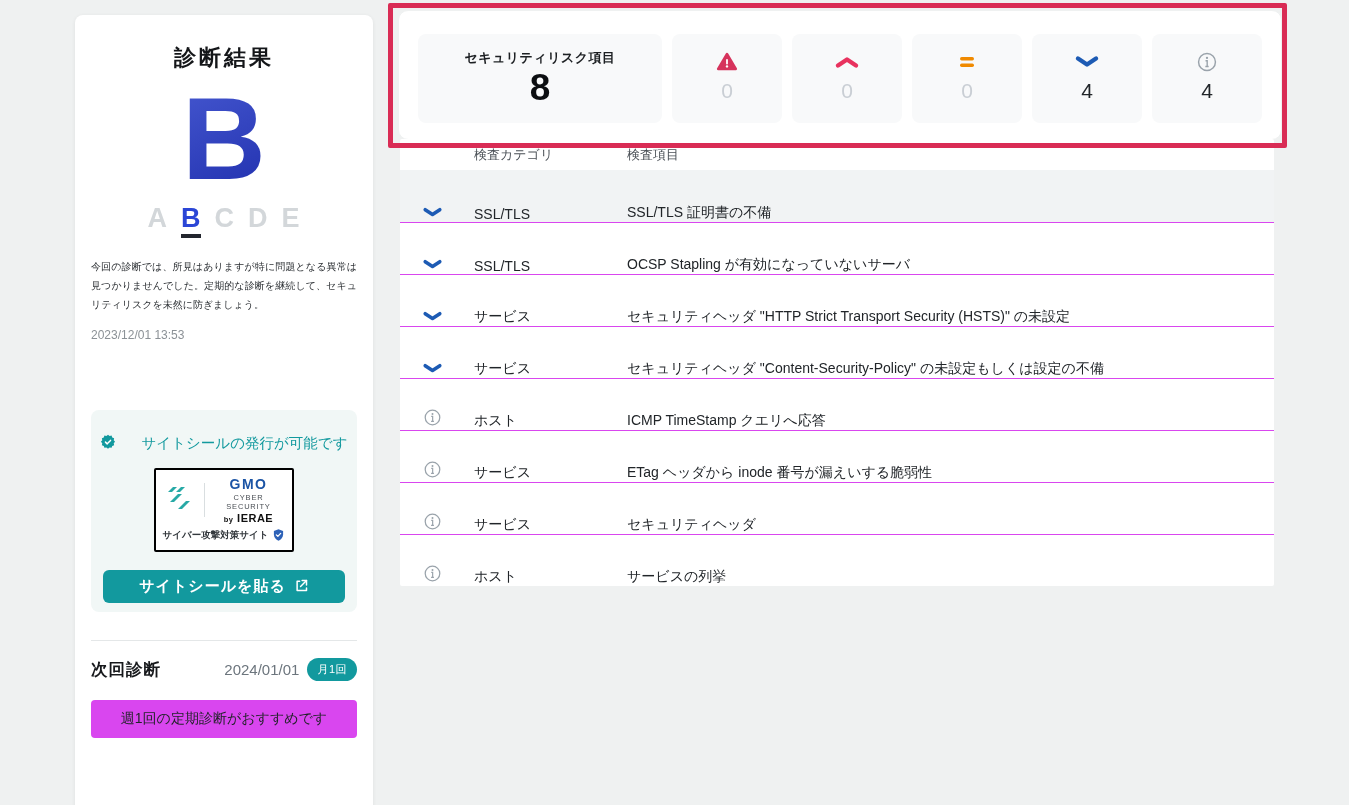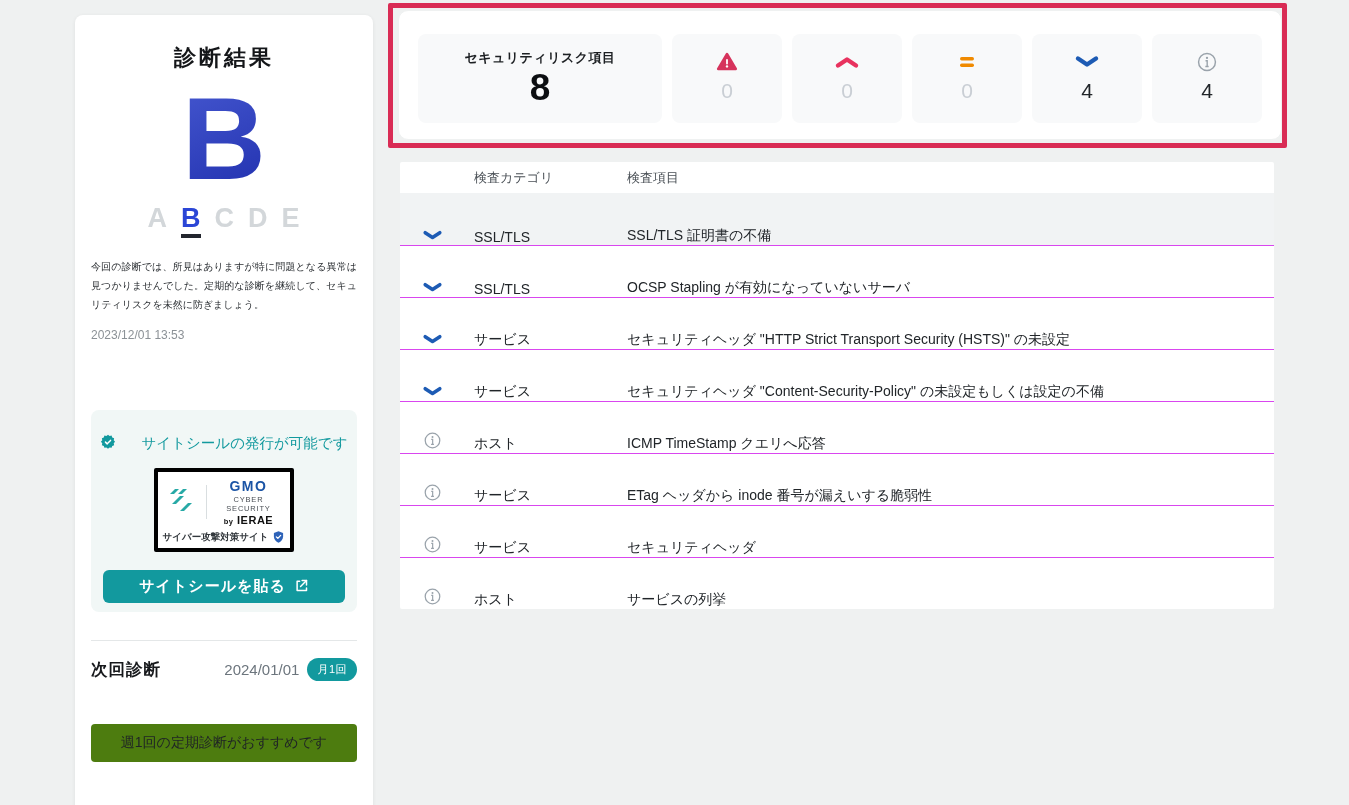--- a/index.html
+++ b/index.html
@@ -23,58 +23,58 @@
     margin-top:4px; font-size:27px; font-weight:800; color:#d3d7da; letter-spacing:1px; }
   .grade-scale .letter { line-height:1.1; }
   .grade-scale .active { color:#2b46d6; border-bottom:4px solid #23262e; padding-bottom:1px; }
   .summary { margin:20px 16px 0; font-size:10px; line-height:1.88; color:#2b2f33; text-align:justify; }
   .timestamp { margin:13px 16px 0; font-size:12px; color:#8b9196; }
   .seal-section { position:absolute; left:16px; right:16px; top:395px; height:202px;
     background:#f1f7f6; border-radius:8px; }
   .seal-avail { display:flex; justify-content:center; align-items:center; gap:25px;
     padding-top:24px; color:#12999e; font-weight:normal; font-size:14.5px; }
   .seal-box { width:140px; height:84px; margin:15px auto 0; background:#fff;
-    border:4px solid #000000; border-radius:2px; padding:7px 6px 5px; }
+    border:2px solid #000000; border-radius:2px; padding:7px 6px 5px; }
   .seal-top { display:flex; align-items:center; justify-content:center; gap:6px; }
   .seal-vline { width:1px; height:34px; background:#d9dee0; }
   .seal-text { text-align:center; }
   .seal-gmo { color:#1b54a5; font-weight:800; font-size:14px; letter-spacing:1.5px; line-height:1.05; }
   .seal-cyber { color:#4a4f55; font-size:7.5px; letter-spacing:.8px; margin-top:1px; }
   .seal-by { margin-top:1px; font-size:11px; font-weight:800; color:#111; letter-spacing:.5px; }
   .seal-by .by { font-size:7.5px; font-weight:bold; }
   .seal-caption-row { display:flex; justify-content:center; align-items:center; gap:4px;
     margin-top:4px; font-size:9.5px; color:#33383d; font-weight:bold; white-space:nowrap; }
   .seal-button { display:flex; justify-content:center; align-items:center; gap:8px;
     width:242px; height:33px; margin:18px auto 16px; background:#12999e; color:#fff;
     font-weight:bold; font-size:15px; border-radius:6px; cursor:pointer; letter-spacing:1px; }
   .divider { position:absolute; left:16px; right:16px; top:625px; border-top:1px solid #e4e7e8; }
   .next-row { position:absolute; left:16px; right:16px; top:643px; display:flex; align-items:center; }
   .next-label { flex:1; font-size:16.5px; font-weight:bold; color:#17191c; letter-spacing:1px; }
   .next-date { font-size:15px; color:#6c757d; margin-right:8px;text-align:right; }
   .freq-badge { background:#12999e; color:#fff; font-size:11px; font-weight:normal;
     border-radius:12px; padding:4px 10px; letter-spacing:.5px; }
-  .recommend { position:absolute; left:16px; right:16px; top:709px; height:38px;
-    background:#4d7c0f; border-radius:4px; display:flex; align-items:center;
+  .recommend { position:absolute; left:16px; right:16px; top:685px; height:38px;
+    background:#d946ef; border-radius:4px; display:flex; align-items:center;
     justify-content:center; font-size:14px; color:#1f2326; }
   
   .annotation { position:absolute; left:388px; top:3px; width:899px; height:145px;
     border:5px solid #d92c55; border-radius:2px; pointer-events:none; z-index:5; }
   
   .stats-card { position:absolute; left:398px; top:10px; width:884px; height:130px;
     background:#fff; border-radius:10px; border:1px solid #eff1f1; }
   .tile { position:absolute; top:23px; height:89px; background:#f8f9fa; border-radius:8px; text-align:center; }
   .tile-total { left:19px; width:244px; }
   .tile-total .label { margin-top:15px; font-size:13px; font-weight:bold; color:#1c1f22; letter-spacing:.5px; }
   .tile-total .value { margin-top:1px; font-size:37px; font-weight:800; color:#0c0e11; line-height:1.1; }
   .tile-sev { width:110px; }
   .tile-sev .icon { margin-top:15px; height:25px; display:flex; justify-content:center; align-items:center; }
   .tile-sev .value { margin-top:5px; font-size:21px; color:#212529; }
   .tile-sev .value.muted { color:#c9ced4; }
   
-  .risk-table { position:absolute; left:400px; top:162px; width:874px; background:#fff; border-radius:2px; }
+  .risk-table { position:absolute; left:400px; top:139px; width:874px; background:#fff; border-radius:2px; }
   .thead { height:31px; display:flex; align-items:center; font-size:13px; color:#4a5056; }
   .trow { height:52px; display:flex; align-items:flex-end; border-top:1px solid #d946ef;
     font-size:14px; color:#212529; cursor:pointer; }
   .trow.highlight { background:#f1f3f4; border-top-color:#f1f3f4; }
   .col-icon { width:64px; display:flex; justify-content:center; }
   .col-cat { width:163px; padding-left:10px; }
   .col-item { flex:1; padding-right:12px; }
 </style>
 </head>
 <body>

